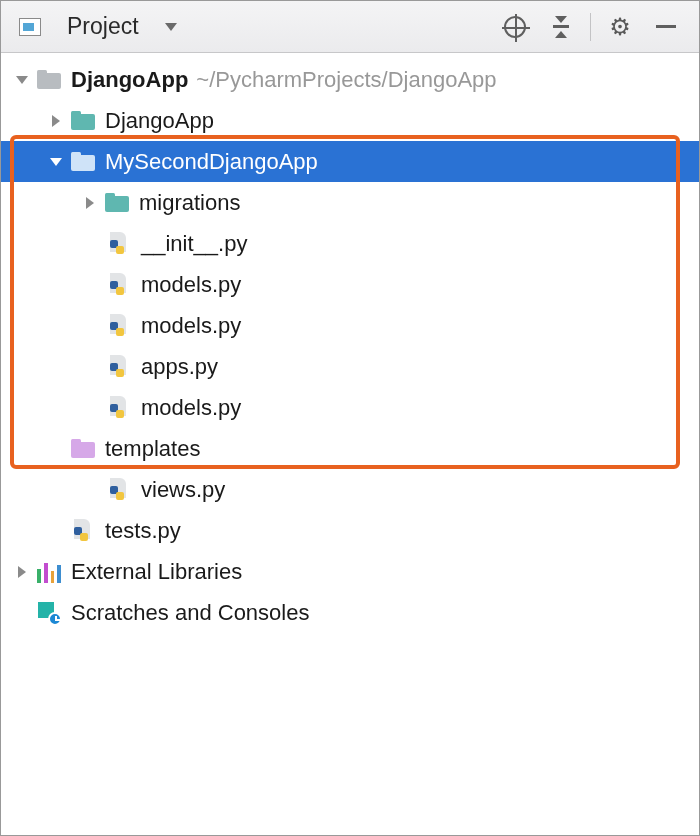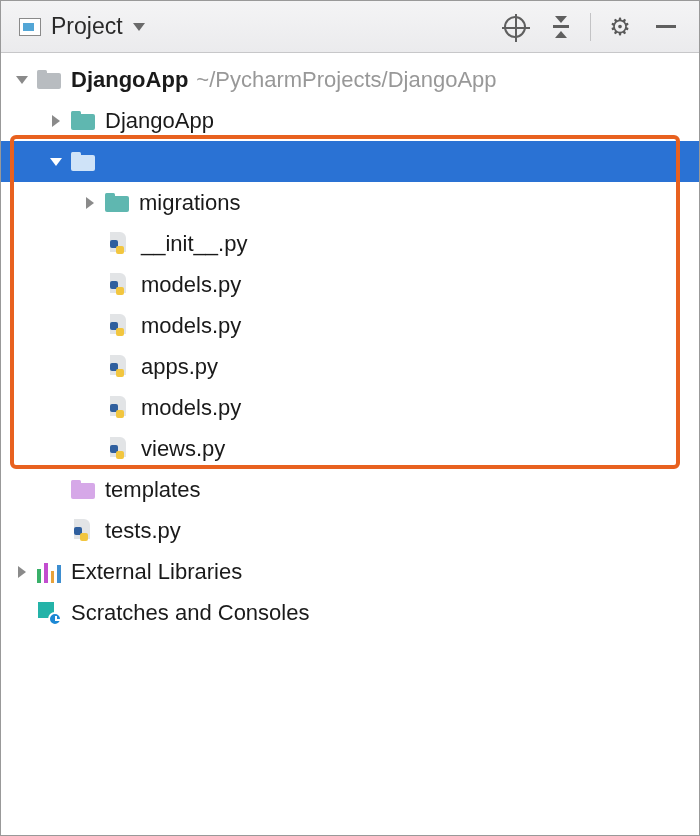--- a/index.html
+++ b/index.html
@@ -13,21 +13,21 @@
     }
     
     .header {
       display:flex; align-items:center;
       height:52px;
       background:linear-gradient(#f4f4f5,#ebebed);
       border-bottom:1px solid #c7c7c9;
       padding:0 10px;
     }
     .proj-btn{
-      display:flex; align-items:center; gap:10px;
+      display:flex; align-items:center; gap:26px;
       padding:3px 8px;
       cursor:pointer;
     }
     .proj-icon{
       width:22px; height:18px;
       border:1px solid #8a8a8a;
       position:relative; background:#fff;
     }
     .proj-icon::after{
       content:""; position:absolute; left:3px; top:4px;
@@ -169,20 +169,21 @@
   <div class="row selected">
     <span class="ind" style="width:48px;"></span>
     <span class="arrow down"></span>
     <span class="ind" style="width:8px;"></span>
     <span class="ic folder-teal">
       <svg width="24" height="20">
           <rect x="0" y="3" width="24" height="16" rx="2"></rect>
           <rect x="0" y="0" width="10" height="6" rx="1.5"></rect>
         </svg>
     </span>
+    <span class="name">MySecondDjangoApp</span>
   </div>
 
   <div class="row">
     <span class="ind" style="width:82px;"></span>
     <span class="arrow right"></span>
     <span class="ind" style="width:8px;"></span>
     <span class="ic folder-teal">
       <svg width="24" height="20">
           <rect x="0" y="3" width="24" height="16" rx="2"></rect>
           <rect x="0" y="0" width="10" height="6" rx="1.5"></rect>
@@ -235,39 +236,39 @@
     <span class="ind" style="width:106px;"></span>
     <span class="ic">
         <span class="pyfile">
           <span class="page"></span>
           <span class="py"></span>
         </span>
       </span>
     <span class="name">models.py</span>
   </div>
   <div class="row">
-    <span class="ind" style="width:106px;"></span>
-    <span class="ic">
-        <span class="pyfile">
-          <span class="page"></span>
-          <span class="py"></span>
-        </span>
-      </span>
-    <span class="name">views.py</span>
-  </div>
-
-  <div class="row">
     <span class="ind" style="width:70px;"></span>
     <span class="ic folder-purple">
       <svg width="24" height="20">
           <rect x="0" y="3" width="24" height="16" rx="2"></rect>
           <rect x="0" y="0" width="10" height="6" rx="1.5"></rect>
         </svg>
     </span>
     <span class="name">templates</span>
+  </div>
+
+  <div class="row">
+    <span class="ind" style="width:106px;"></span>
+    <span class="ic">
+        <span class="pyfile">
+          <span class="page"></span>
+          <span class="py"></span>
+        </span>
+      </span>
+    <span class="name">views.py</span>
   </div>
 
   <div class="row">
     <span class="ind" style="width:70px;"></span>
     <span class="ic">
         <span class="pyfile">
           <span class="page"></span>
           <span class="py"></span>
         </span>
       </span>

